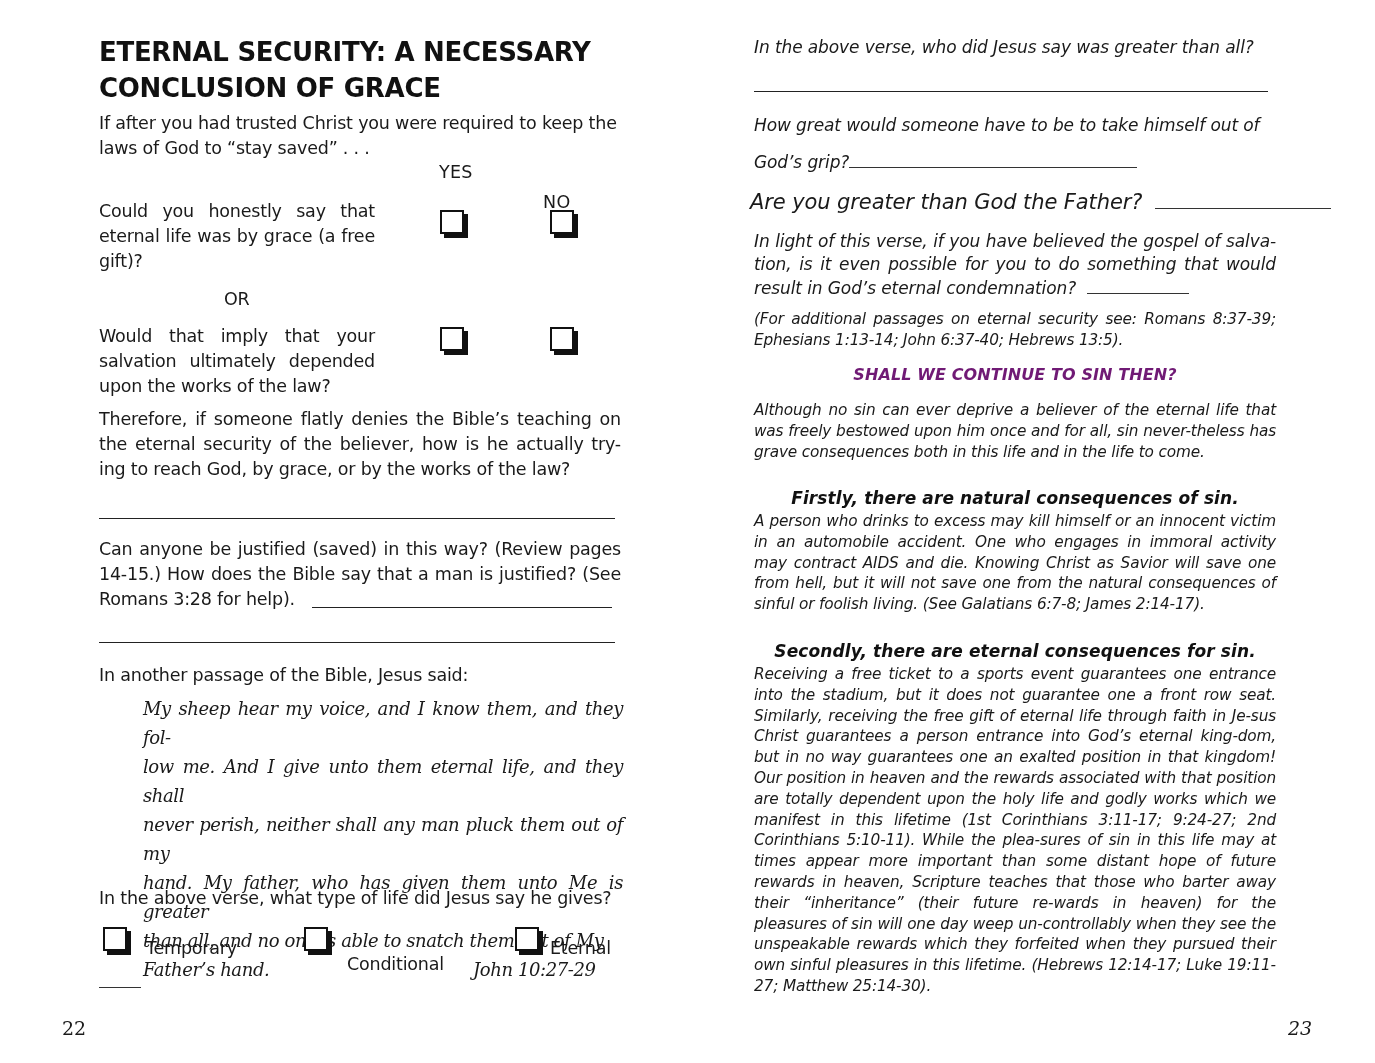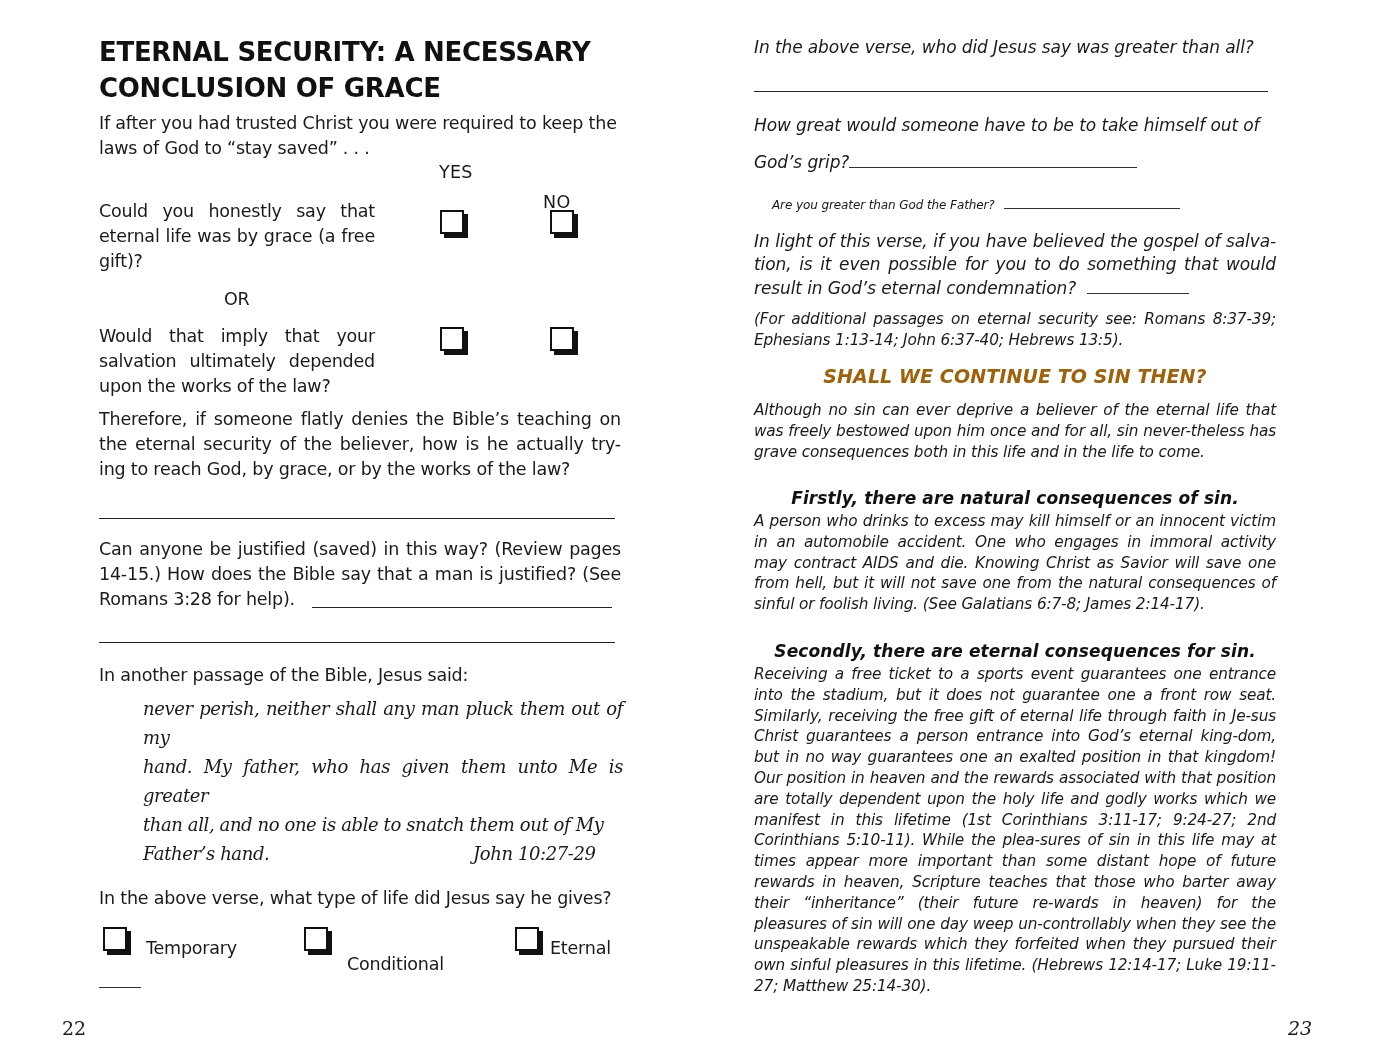--- a/index.html
+++ b/index.html
@@ -25,21 +25,21 @@
       box-shadow: 4px 4px 0 #111;
     }
     .colhead { font-size: 17.5px; letter-spacing: 0.3px; }
     .quote {
       font-family: "DejaVu Serif", serif; font-style: italic;
       font-size: 18px; line-height: 29px; letter-spacing: -0.4px;
       text-align: justify; text-align-last: left;
     }
     .body-r { font-size: 16px; line-height: 21px; letter-spacing: -0.1px; }
     .body-s { font-size: 15.3px; line-height: 20.8px; letter-spacing: -0.15px; text-align: justify; text-align-last: left; }
-    .h2 { font-weight: bold; font-size: 19px; letter-spacing: 0.1px; color: #a16207; }
+    .h2 { font-weight: bold; font-size: 16px; letter-spacing: 0.1px; color: #701a75; }
     .h3 { font-weight: bold; font-size: 17px; letter-spacing: 0.1px; color: #111; }
     .pagenum { font-family: "DejaVu Serif", serif; font-size: 19px; }
   </style>
 </head>
 <body>
 
 <div class="page left">
   <div class="abs" style="left:99px; top:34px; width:530px;">
     <h1 class="title">ETERNAL SECURITY:  A NECESSARY</h1>
     <h1 class="title">CONCLUSION OF GRACE</h1>
@@ -63,20 +63,22 @@
   <div class="abs body-l justify" style="left:99px; top:407px; width:522px;">Therefore, if someone flatly denies the Bible’s teaching on the eternal security of the believer, how is he actually try-ing to reach God, by grace, or by the works of the law?</div>
   <div class="line" style="left:99px; top:518px; width:516px;"></div>
 
   <div class="abs body-l justify" style="left:99px; top:537px; width:522px;">Can anyone be justified (saved) in this way?  (Review pages 14-15.)  How does the Bible say that a man is justified?  (See Romans 3:28 for help).</div>
   <div class="line" style="left:312px; top:607px; width:300px; border-top-width:1.2px;"></div>
   <div class="line" style="left:99px; top:642px; width:516px;"></div>
 
   <div class="abs body-l" style="left:99px; top:663px;">In another passage of the Bible, Jesus said:</div>
 
   <div class="abs quote" style="left:143px; top:694px; width:480px;">
+    <div>My sheep hear my voice, and I know them, and they fol-</div>
+    <div>low me.  And I give unto them eternal life, and they shall</div>
     <div>never perish, neither shall any man pluck them out of my</div>
     <div>hand.  My father, who has given them unto Me is greater</div>
     <div>than all, and no one is able to snatch them out of My</div>
     <div style="position:relative;">
       <span>Father’s hand.</span>
       <span style="position:absolute; left:330px;">John 10:27-29</span>
     </div>
   </div>
 
   <div class="abs body-l" style="left:99px; top:886px;">In the above verse, what type of life did Jesus say he gives?</div>
@@ -97,21 +99,21 @@
 
 <div class="page right">
   <div class="abs body-r" style="left:66px; top:37px; font-size:17px;">In the above verse, who did Jesus say was greater than all?</div>
   <div class="line" style="left:66px; top:91px; width:514px;"></div>
 
   <div class="abs body-r" style="left:66px; top:115px; font-size:17px;">How great would someone have to be to take himself out of</div>
   <div class="abs body-r" style="left:66px; top:149px; font-size:17px;">
     <span>God’s grip?</span><span class="blank" style="width:288px;"></span>
   </div>
 
-  <div class="abs body-r" style="left:84px; top:190px; font-size:12px;">
+  <div class="abs body-r" style="left:62px; top:190px; font-size:21px;">
     <span>Are you greater than God the Father?</span>
     <span class="blank" style="width:176px; margin-left:6px;"></span>
   </div>
 
   <div class="abs body-r justify" style="left:66px; top:230px; width:522px; font-size:17px; line-height:22.5px;">
     <span>In light of this verse, if you have believed the gospel of salva-tion, is it even possible for you to do something that would result in God’s eternal condemnation?</span>
     <span class="blank" style="width:102px; margin-left:6px;"></span>
   </div>
 
   <div class="abs body-s" style="left:66px; top:309px; width:522px;">(For additional passages on eternal security see:  Romans 8:37-39; Ephesians 1:13-14; John 6:37-40; Hebrews 13:5).</div>

